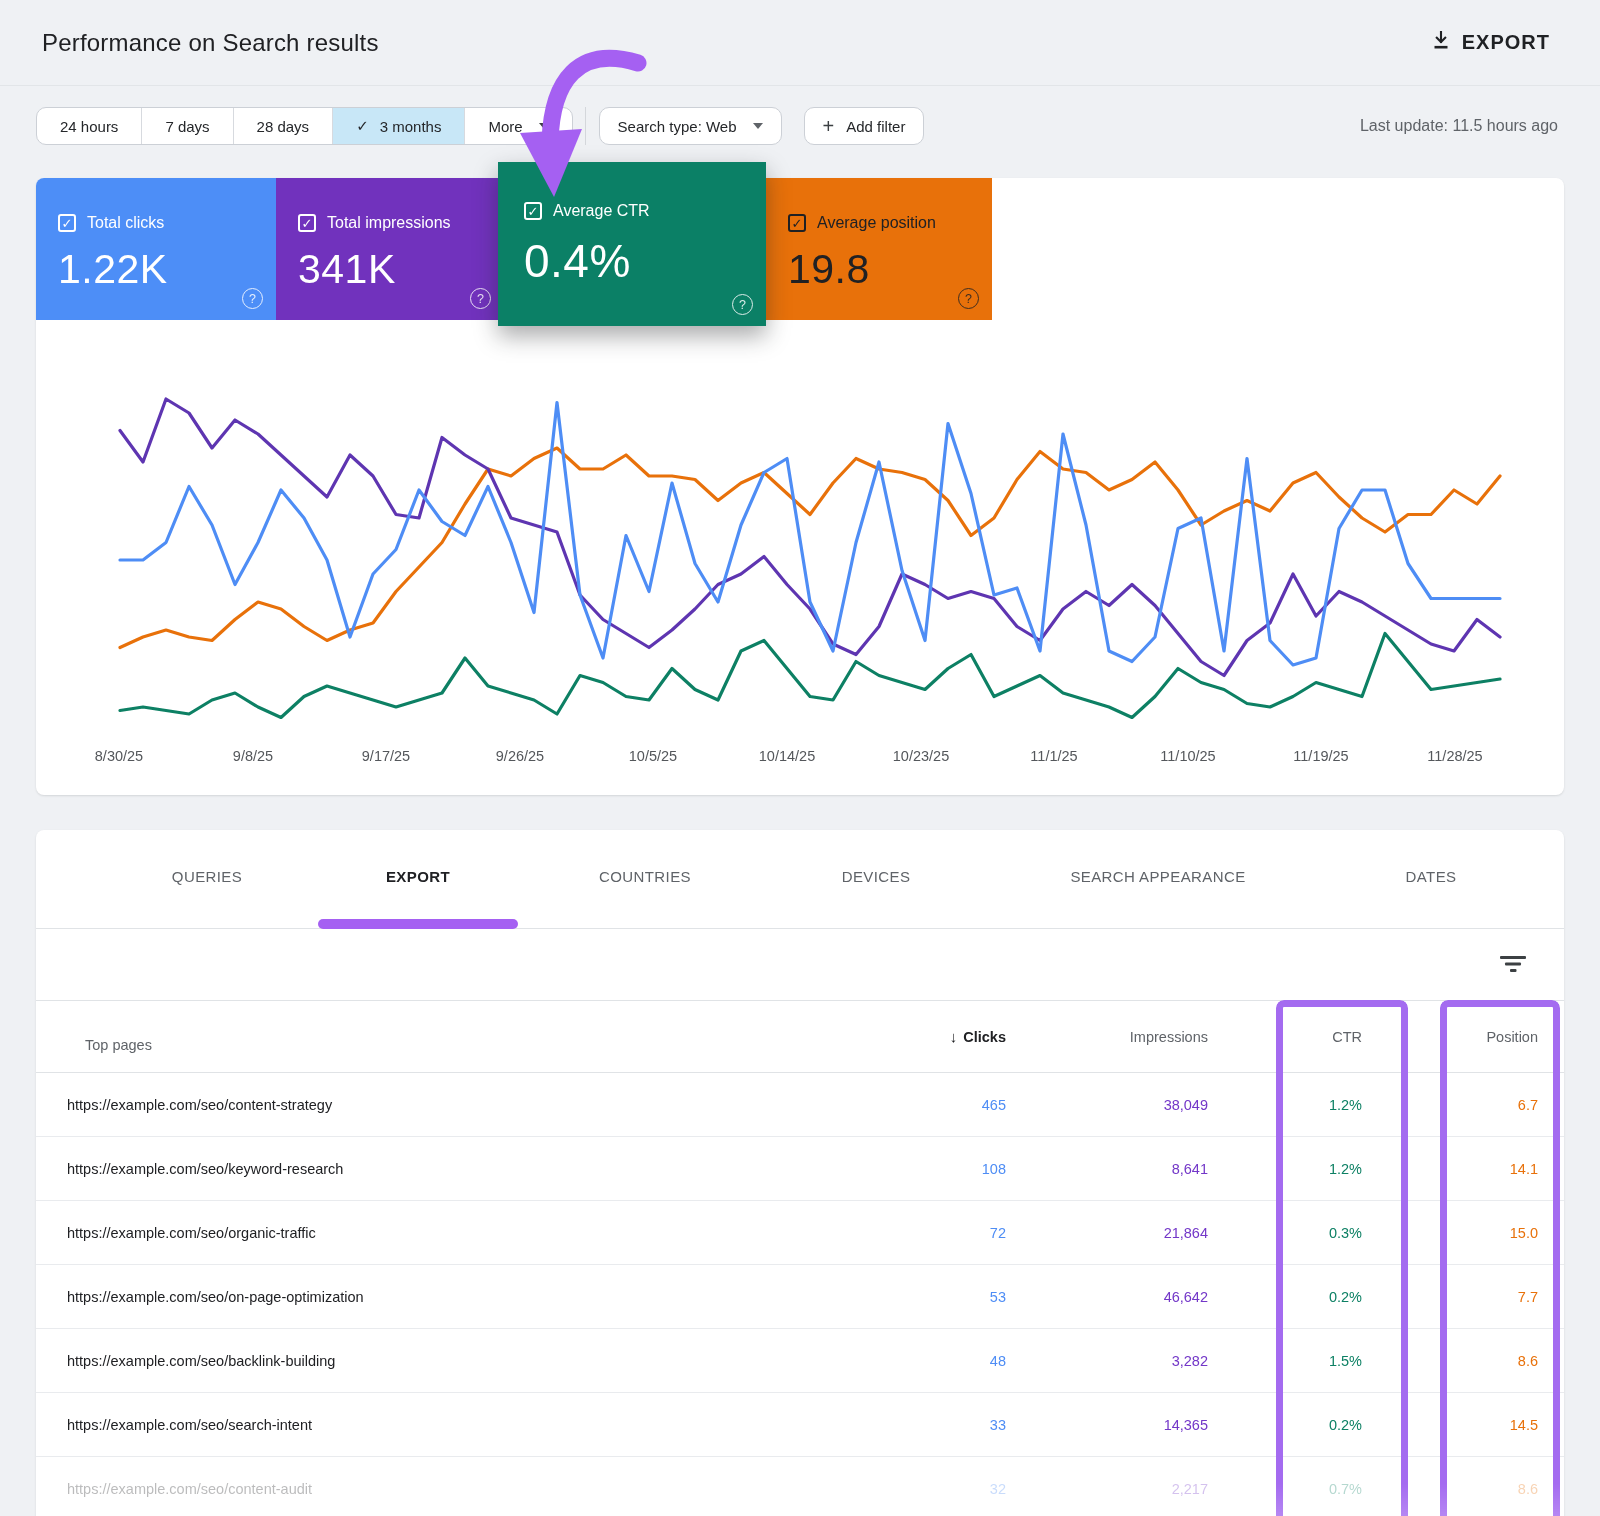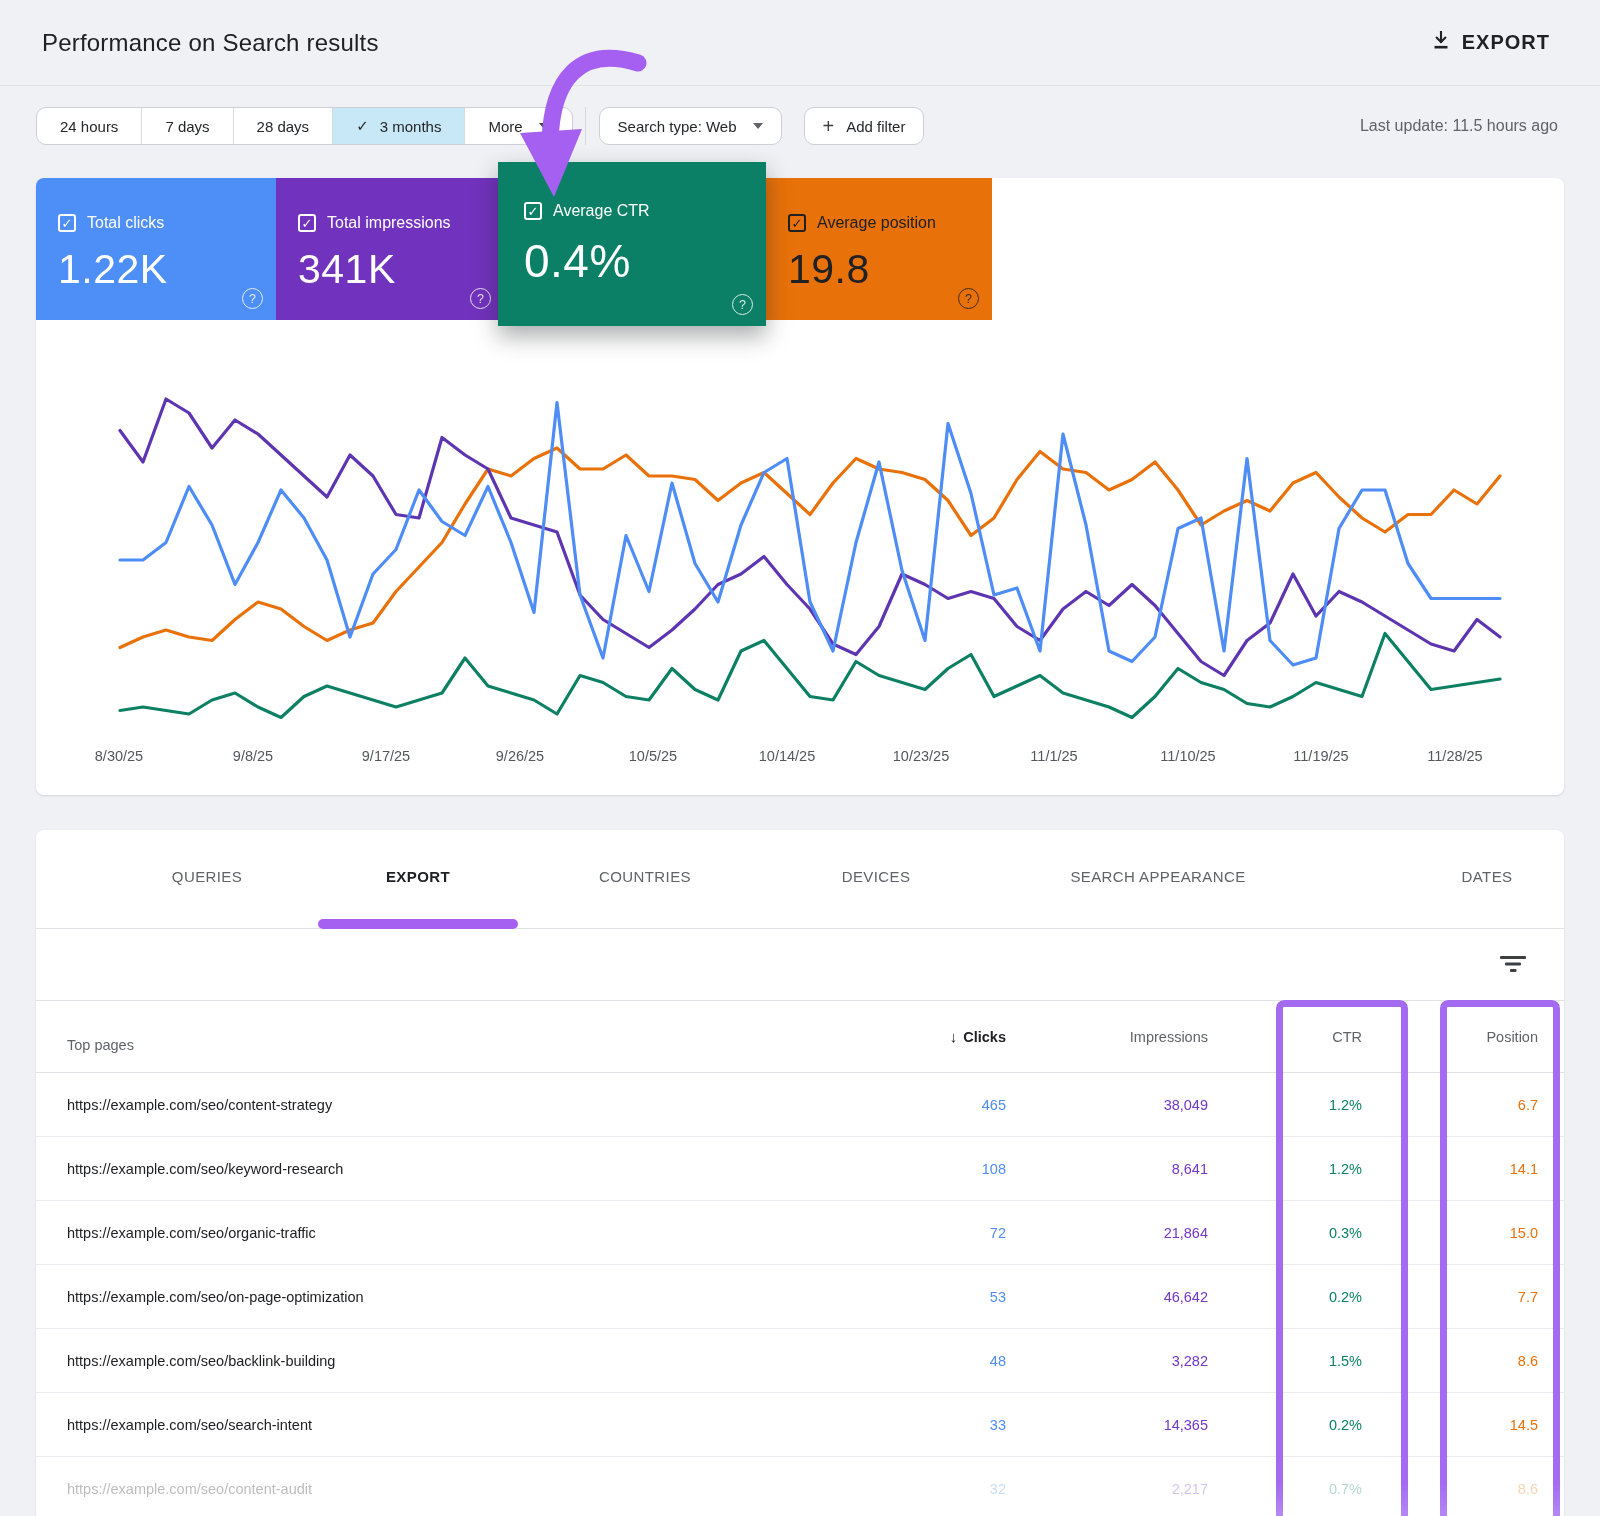--- a/index.html
+++ b/index.html
@@ -78,21 +78,21 @@
     border-radius:5px; transform:translateX(-50%); z-index:2; }
 
   
   .table-toolbar { height:71px; display:flex; justify-content:flex-end; align-items:center;
     padding-right:38px; }
 
   
   .tgrid { display:grid; grid-template-columns:1fr 150px 202px 154px 202px; align-items:center; }
   .thead { height:73px; border-top:1px solid #e0e3e6; border-bottom:1px solid #e0e3e6;
     font-size:14.5px; color:#5f6368; }
-  .th-pages { padding-left:31px;margin-top:17px; }
+  .th-pages { padding-left:49px;margin-top:17px; }
   .th-num { text-align:right; }
   .th-clicks { color:#202124; font-weight:700; display:flex; justify-content:flex-end;
     align-items:center; gap:6px; cursor:pointer; }
   .sort-arrow { font-size:15px; font-weight:400; }
   .th-pos, .td-pos { padding-right:26px; }
   .trow { height:64px; border-bottom:1px solid #e9ebee; font-size:14.5px; }
   .trow.faded { opacity:.3; }
   .td-page { padding-left:31px; color:#202124; cursor:pointer;
     white-space:nowrap; overflow:hidden; text-overflow:ellipsis; }
   .td-num { text-align:right; cursor:pointer; }
@@ -208,21 +208,21 @@
 </div>
 
 <div class="panel table-panel">
   <div class="tabs-row">
     <div id="tabs">
         <div class="tab" style="left: 171px;">QUERIES</div>
         <div class="tab active" style="left: 382px;">EXPORT</div>
         <div class="tab" style="left: 609px;">COUNTRIES</div>
         <div class="tab" style="left: 840px;">DEVICES</div>
         <div class="tab" style="left: 1122px;">SEARCH APPEARANCE</div>
-        <div class="tab" style="left: 1451px;">DATES</div>
+        <div class="tab" style="left: 1395px;">DATES</div>
       </div>
     <div class="tab-underline" id="tab-underline" style="left: 382px; background: rgb(165, 96, 242);"></div>
   </div>
   <div class="table-toolbar">
     <span style="cursor:pointer;">
       <svg width="26" height="20" viewBox="0 0 26 20">
           <rect x="0" y="3" width="26" height="3" rx="1" fill="#3c4043"></rect>
           <rect x="5" y="9.5" width="16" height="3" rx="1" fill="#3c4043"></rect>
           <rect x="10" y="16" width="6.5" height="3" rx="1" fill="#3c4043"></rect>
         </svg>

